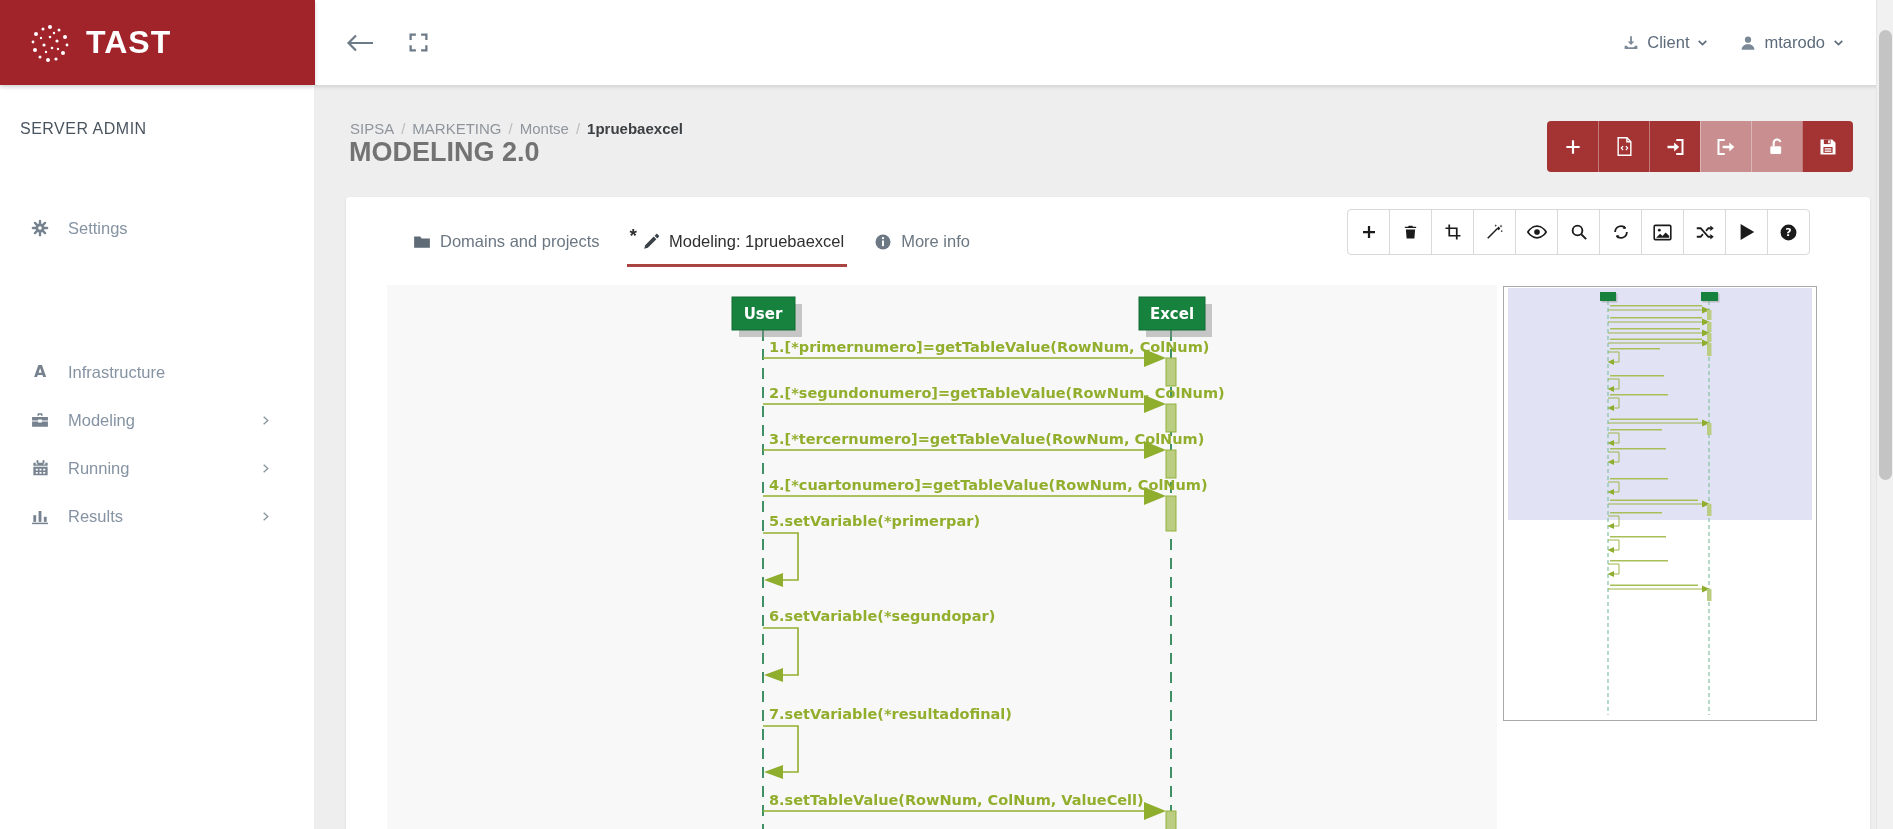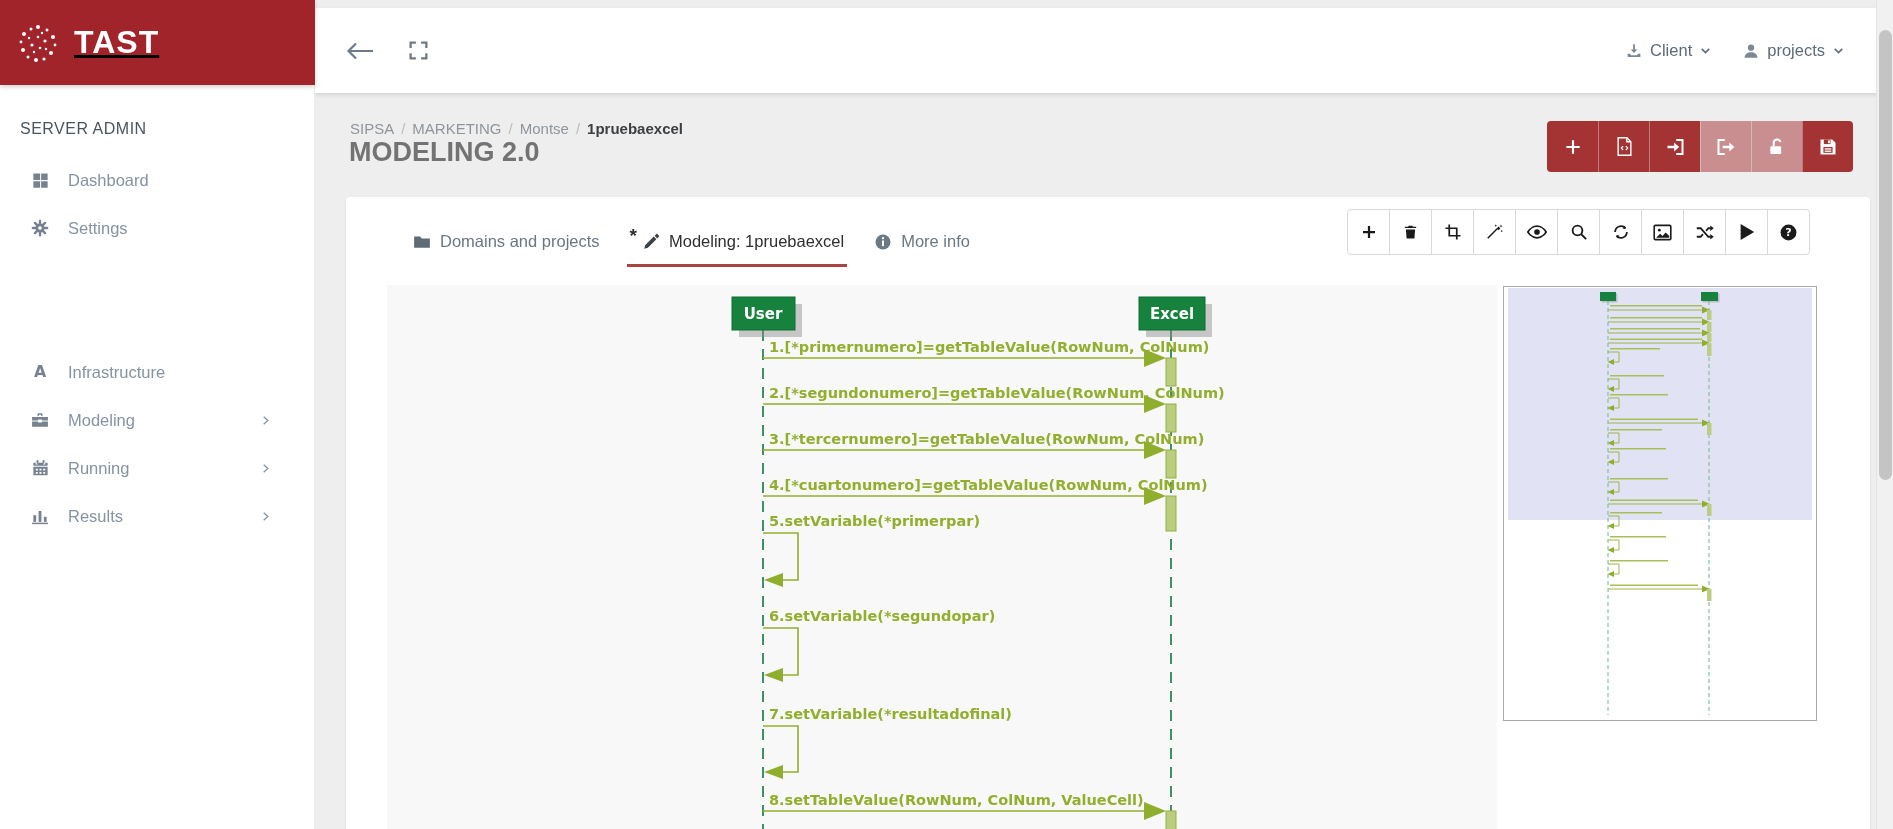--- a/index.html
+++ b/index.html
@@ -1,31 +1,31 @@
 <!DOCTYPE html>
 <html><head>
 <meta charset="utf-8">
 <style>
   * { margin:0; padding:0; box-sizing:border-box; }
   html,body { width:1893px; height:829px; overflow:hidden; font-family:"Liberation Sans",sans-serif; background:#eeeeef; }
 
   
   #sidebar { position:absolute; left:0; top:0; width:315px; height:829px; background:#ffffff; border-right:1px solid #ececec; z-index:30; }
-  #logo { position:absolute; left:0; top:0; width:315px; height:85px; background:#a2242b; display:flex; align-items:center; padding-left:16px; box-shadow:0 2px 4px rgba(0,0,0,.18);text-decoration:underline; }
+  #logo { position:absolute; left:0; top:0; width:315px; height:85px; background:#a2242b; display:flex; align-items:center; padding-left:28px; box-shadow:0 2px 4px rgba(0,0,0,.18); }
   #logo .brand-text { color:#fff; font-size:32px; font-weight:bold; letter-spacing:1px; margin-left:14px; }
   #menu-heading { position:absolute; left:20px; top:120px; font-size:16px; color:#4a5560; letter-spacing:.5px; font-weight:500; }
   .side-item { position:absolute; left:0; width:315px; height:48px; display:flex; align-items:center; cursor:pointer; color:#8593a2; }
   .side-item .s-icon { width:22px; height:22px; margin-left:29px; color:#76828f; flex:none; display:flex; align-items:center; justify-content:center; }
   .side-item .s-label { margin-left:17px; font-size:16.5px; }
   .side-item.active { background:#f4f4f5; }
   .side-item.active .s-icon { color:#56616d; }
   .side-item .chev { position:absolute; right:44px; color:#8a97a0; }
 
   
-  #topbar { position:absolute; left:315px; top:0; width:1578px; height:85px; background:#fff; box-shadow:0 2px 4px rgba(0,0,0,.12); z-index:25; display:flex; align-items:center;margin-top:8px; }
+  #topbar { position:absolute; left:315px; top:0; width:1578px; height:85px; background:#fff; box-shadow:0 2px 4px rgba(0,0,0,.12); z-index:25; display:flex; align-items:center; }
   .tb-icon { color:#6d7a88; cursor:pointer; display:flex; align-items:center; }
   #back-arrow { margin-left:30px; }
   #expand-icon { margin-left:33px; }
   #topbar-right { margin-left:auto; display:flex; align-items:center; gap:30px; padding-right:48px; color:#5c6b7a; font-size:16.5px; }
   .tb-group { display:flex; align-items:center; gap:7px; cursor:pointer; }
 
   
   #breadcrumb { position:absolute; left:350px; top:120px; font-size:15px; color:#9aa0a6; z-index:5; }
   #breadcrumb .sep { margin:0 7px; color:#bdbdbd; }
   #breadcrumb .crumb { color:#8f959b; cursor:pointer; }
@@ -94,28 +94,20 @@
           <circle cx="30" cy="28" r="1.2"></circle>
         <circle cx="13" cy="17" r="1.2"></circle>
           <circle cx="26" cy="12" r="1.2"></circle>
       </g>
     </svg>
     <span class="brand-text">TAST</span>
   </div>
 
   <div id="menu-heading">SERVER ADMIN</div>
 
-  <div class="side-item" style="top:156px">
-    <span class="s-icon">
-      <svg width="19" height="19" viewBox="0 0 24 24" fill="currentColor">
-          <path d="M3 3h8.5v8.5H3zM12.8 3H21v8.5h-8.2zM3 12.8h8.5V21H3zM12.8 12.8H21V21h-8.2z"></path>
-        </svg>
-    </span>
-    <span class="s-label">Dashboard</span>
-  </div>
 
   <div class="side-item" style="top:204px">
     <span class="s-icon">
       <svg width="20" height="20" viewBox="0 0 24 24" fill="currentColor">
         <g>
             <rect x="10.6" y="2" width="2.8" height="20" rx="1.4"></rect>
         <rect x="10.6" y="2" width="2.8" height="20" rx="1.4" transform="rotate(45 12 12)"></rect>
         <rect x="10.6" y="2" width="2.8" height="20" rx="1.4" transform="rotate(90 12 12)"></rect>
         <rect x="10.6" y="2" width="2.8" height="20" rx="1.4" transform="rotate(135 12 12)"></rect>
           </g>
@@ -214,21 +206,21 @@
           </svg>
       </span>
     </div>
     <div class="tb-group">
       <span>
         <svg width="18" height="18" viewBox="0 0 24 24" fill="#7b8896">
             <circle cx="12" cy="7.5" r="4.2"></circle>
             <path d="M3.5 21c0-4.6 3.8-7.2 8.5-7.2s8.5 2.6 8.5 7.2z"></path>
           </svg>
       </span>
-      <span>projects</span>
+      <span>mtarodo</span>
       <span>
         <svg width="13" height="13" viewBox="0 0 24 24" fill="none" stroke="#5c6b7a" stroke-width="3">
             <path d="M5 9l7 7 7-7"></path>
           </svg>
       </span>
     </div>
   </div>
 </div>
 
 <div id="breadcrumb">

